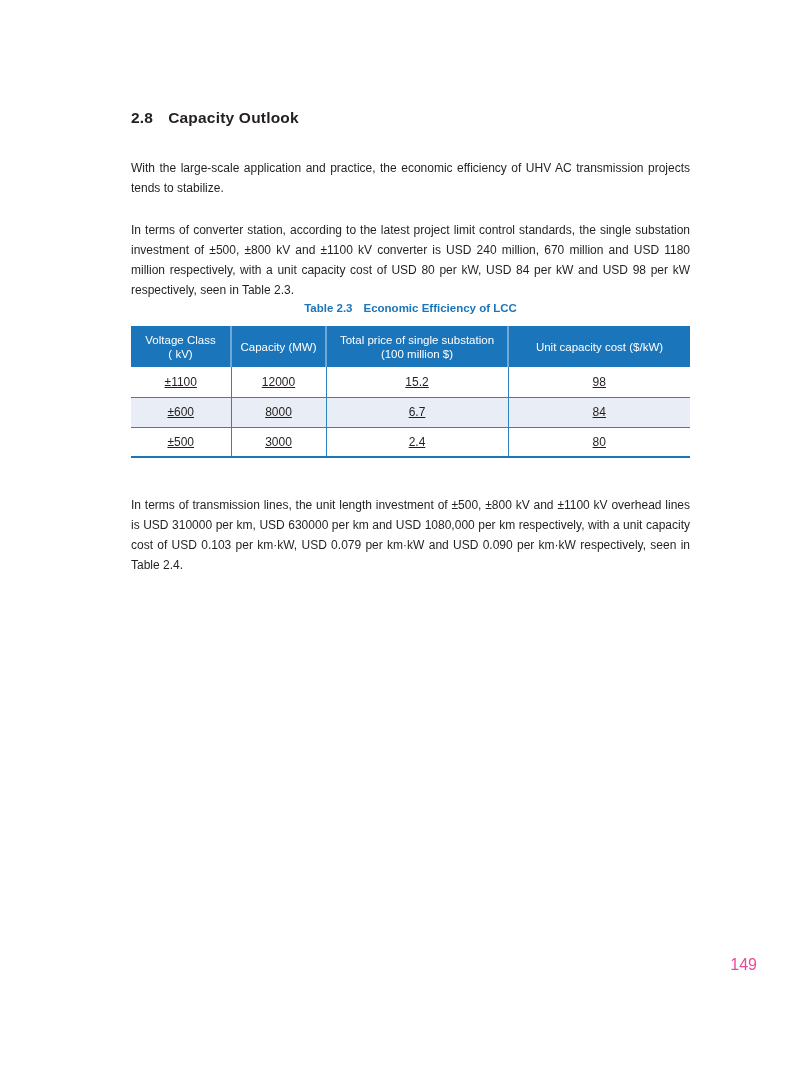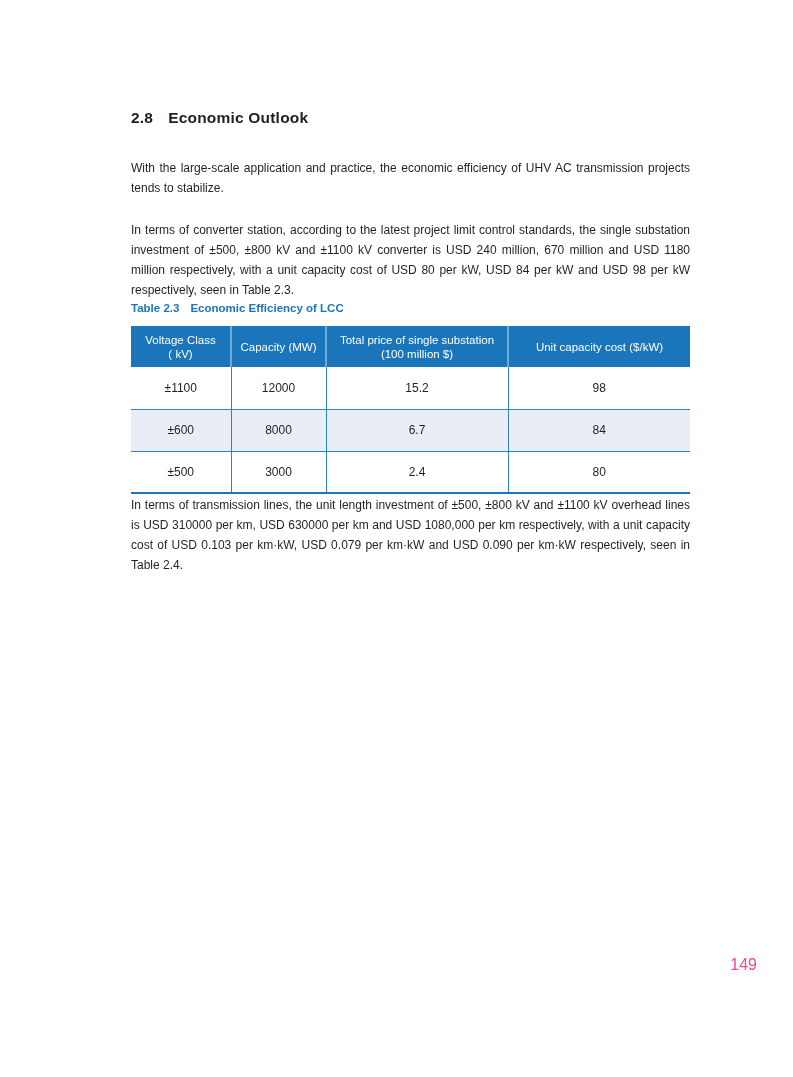--- a/index.html
+++ b/index.html
@@ -45,21 +45,21 @@
   }
   .p1 { top: 146px; }
   .p2 { top: 208px; }
   .p3 { top: 483px; }
 
   .table-caption {
     position: absolute;
     left: 131px;
     top: 302px;
     width: 559px;
-    text-align: left;
+    text-align: center;
     font-size: 11.5px;
     font-weight: bold;
     color: var(--accent);
   }
   .table-caption .cap-label { margin-right: 11px; }
 
   table.data-table {
     position: absolute;
     left: 131px;
     top: 326px;
@@ -77,45 +77,46 @@
     line-height: 14px;
     height: 41px;
     text-align: center;
     vertical-align: middle;
     padding: 0 6px;
   }
   .data-table thead th + th { border-left: 2px solid rgba(255,255,255,0.38); }
   .data-table thead th span { display: block; }
 
   .data-table tbody td {
-    height: 42px;
+    height: 30px;
     text-align: center;
     vertical-align: middle;
     font-size: 12px;
     color: var(--text);
     background: #ffffff;
     padding: 0 4px;
+    text-decoration: underline;
   }
   .data-table tbody td + td { border-left: 1.5px solid var(--grid); }
   .data-table tbody tr + tr td { border-top: 1.5px solid var(--grid); }
   .data-table tbody tr.alt td { background: var(--row_alt_bg); }
 
   .page-number {
     position: absolute;
     top: 956px;
     right: 36px;
     font-size: 16px;
     color: #ec4899;
   }
 </style>
 </head>
 <body>
 
 <div class="section-heading">
-  <span class="section-number">2.8</span><span class="section-title">Economic Outlook</span>
+  <span class="section-number">2.8</span><span class="section-title">Capacity Outlook</span>
 </div>
 
 <p class="para p1">With the large-scale application and practice, the economic efficiency of UHV AC transmission projects tends to stabilize.</p>
 
 <p class="para p2">In terms of converter station, according to the latest project limit control standards, the single substation investment of ±500, ±800 kV and ±1100 kV converter is USD 240 million, 670 million and USD 1180 million respectively, with a unit capacity cost of USD 80 per kW, USD 84 per kW and USD 98 per kW respectively, seen in Table 2.3.</p>
 
 <div class="table-caption">
   <span class="cap-label">Table 2.3</span><span class="cap-title">Economic Efficiency of LCC</span>
 </div>
 

